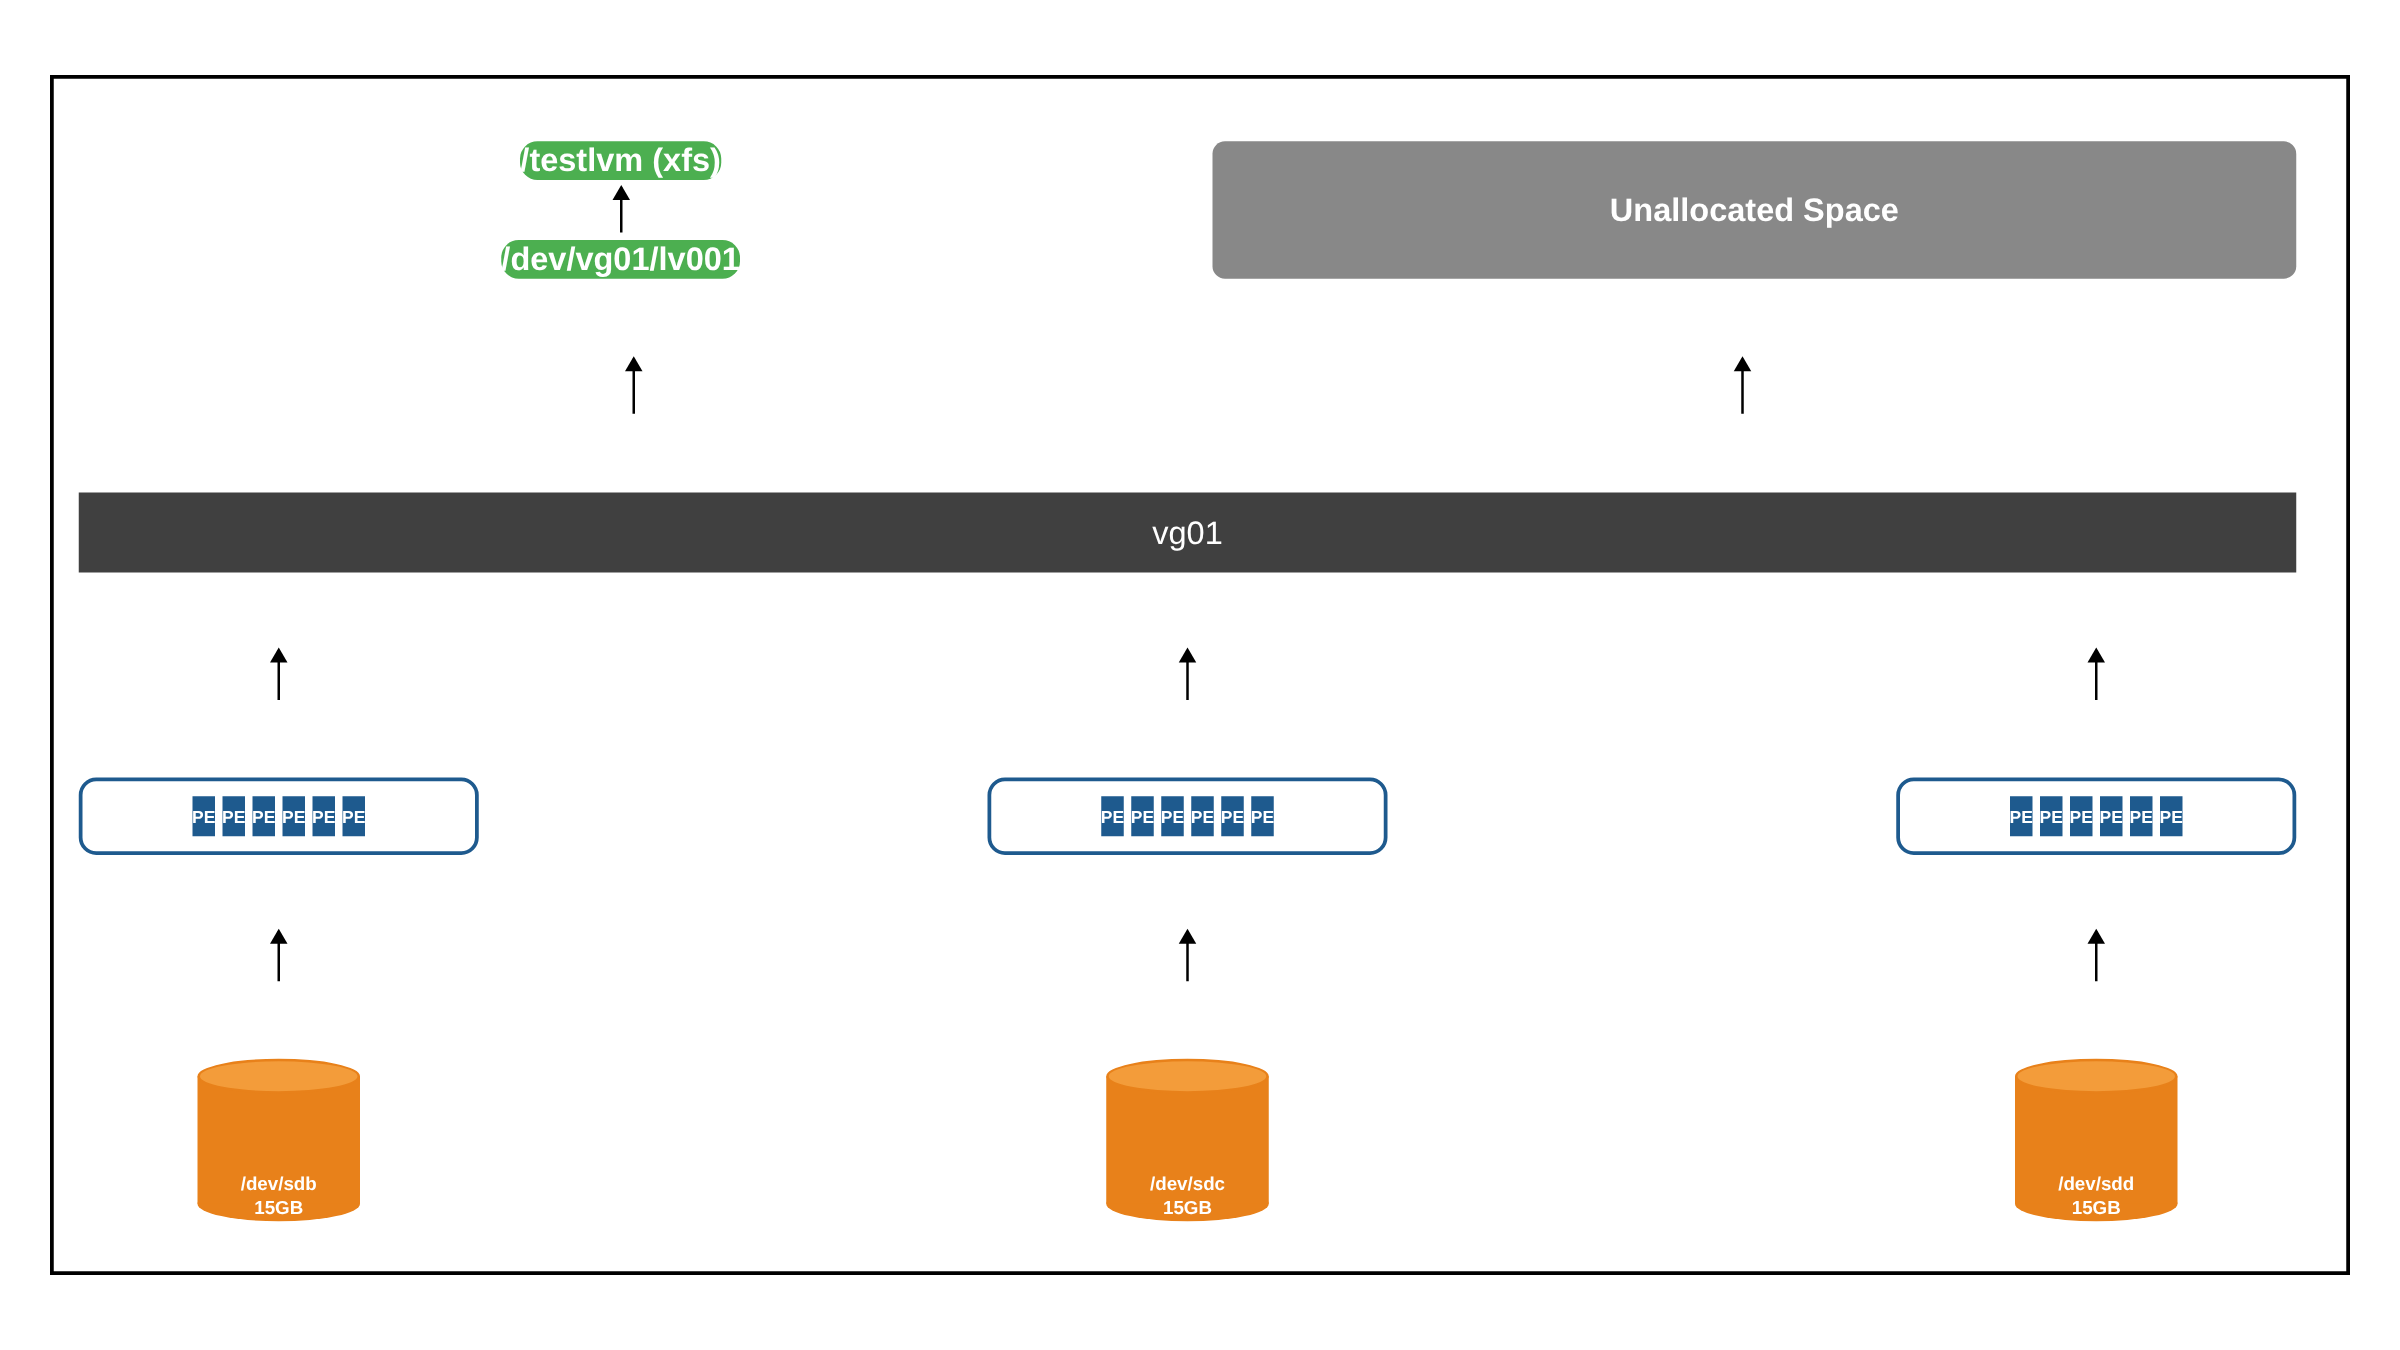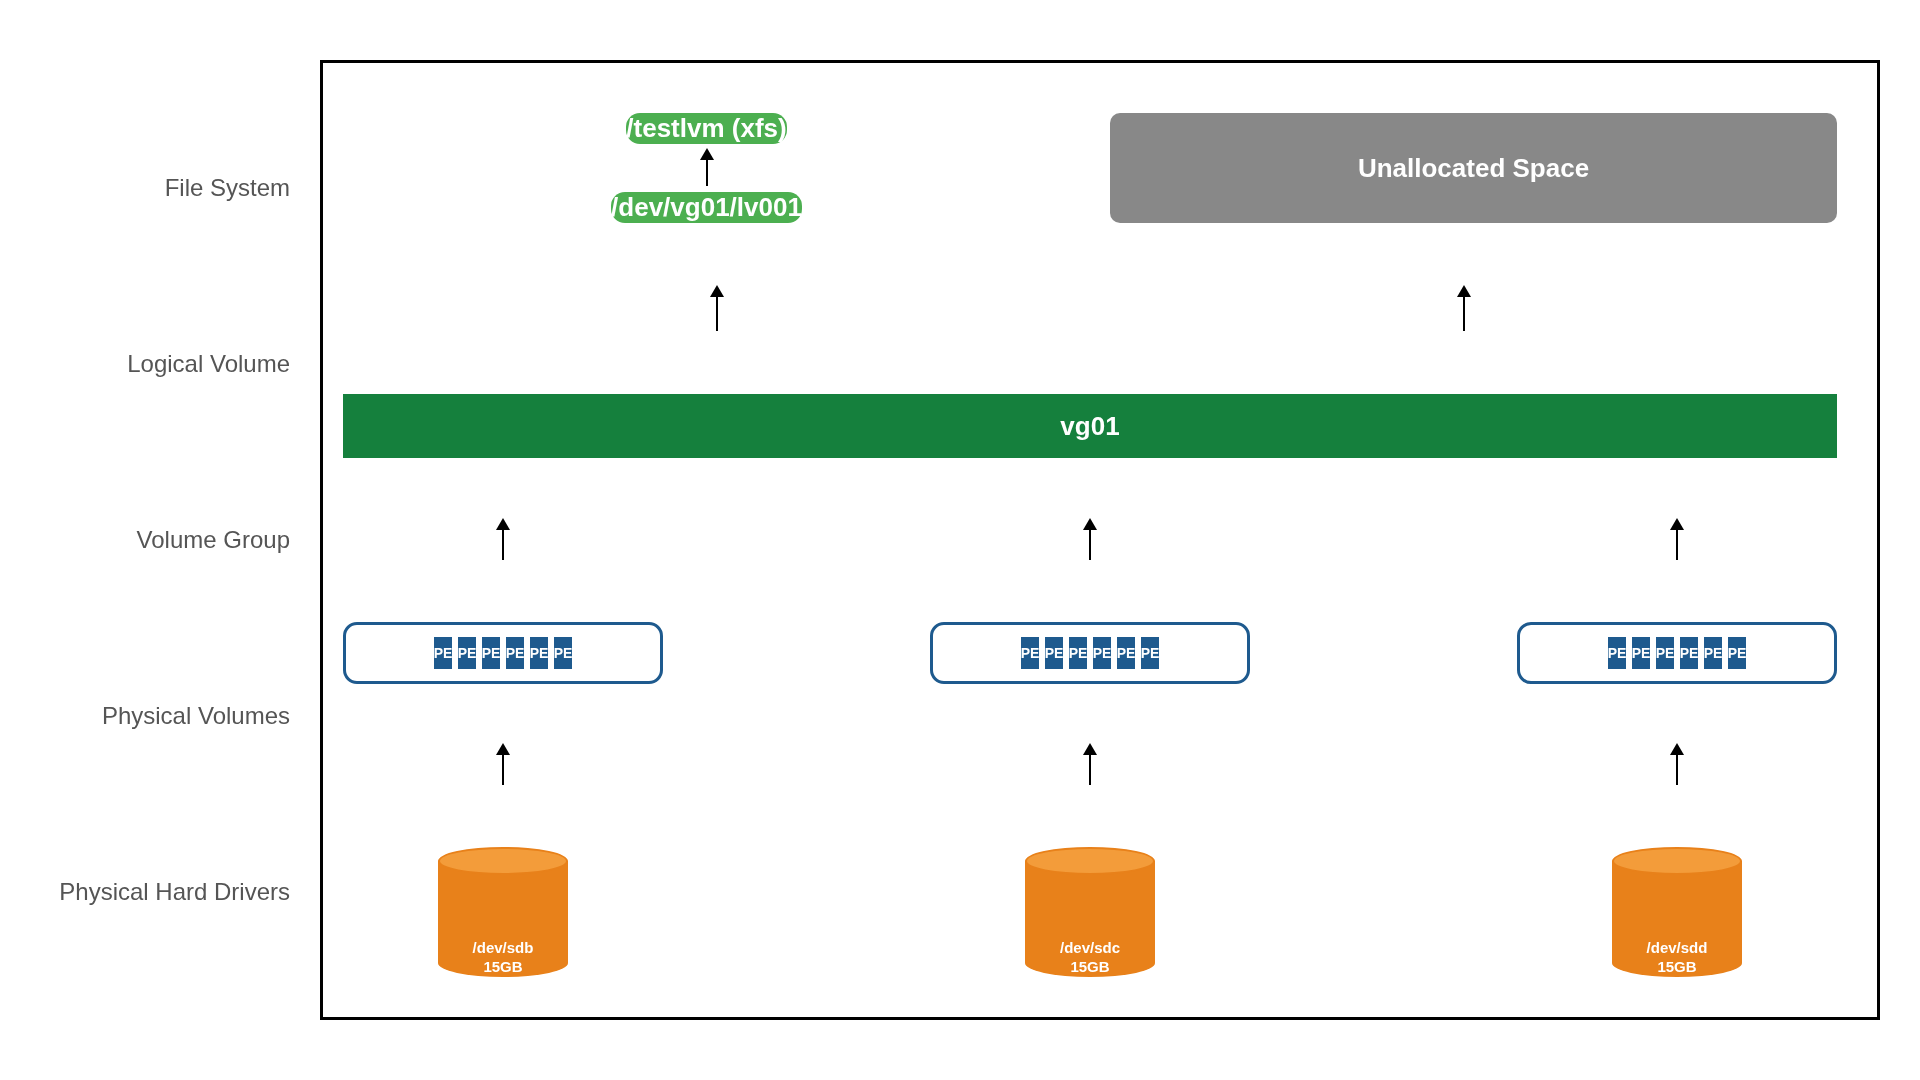--- a/index.html
+++ b/index.html
@@ -59,23 +59,23 @@
       color: #fff;
       font-weight: 600;
       font-size: 26px;
       border-radius: 10px;
       display: flex;
       align-items: center;
       justify-content: center;
       flex: 1;
     }
     .vg-box {
-      background: #15803d;
-      color: #fff;
-      font-weight: 700;
+      background: #404040;
+      color: #fff;
+      font-weight: 400;
       font-size: 26px;
       height: 64px;
       display: flex;
       align-items: center;
       justify-content: center;
       width: 100%;
     }
     .pv-row {
       display: flex;
       justify-content: space-between;
@@ -210,27 +210,20 @@
       flex: 1;
       display: flex;
       justify-content: center;
       position: relative;
     }
   </style>
 </head>
 <body>
 
 <div class="wrapper">
-  <div class="labels">
-    <div class="label">File System</div>
-    <div class="label">Logical Volume</div>
-    <div class="label">Volume Group</div>
-    <div class="label">Physical Volumes</div>
-    <div class="label">Physical Hard Drivers</div>
-  </div>
 
   <div class="diagram">
 
     <div class="top-area">
       <div class="top-left">
         <div class="green-box fs-box">
           <span>/testlvm (xfs)</span>
         </div>
         <div class="single-arrow-center">
           <div class="arrow-v"></div>

